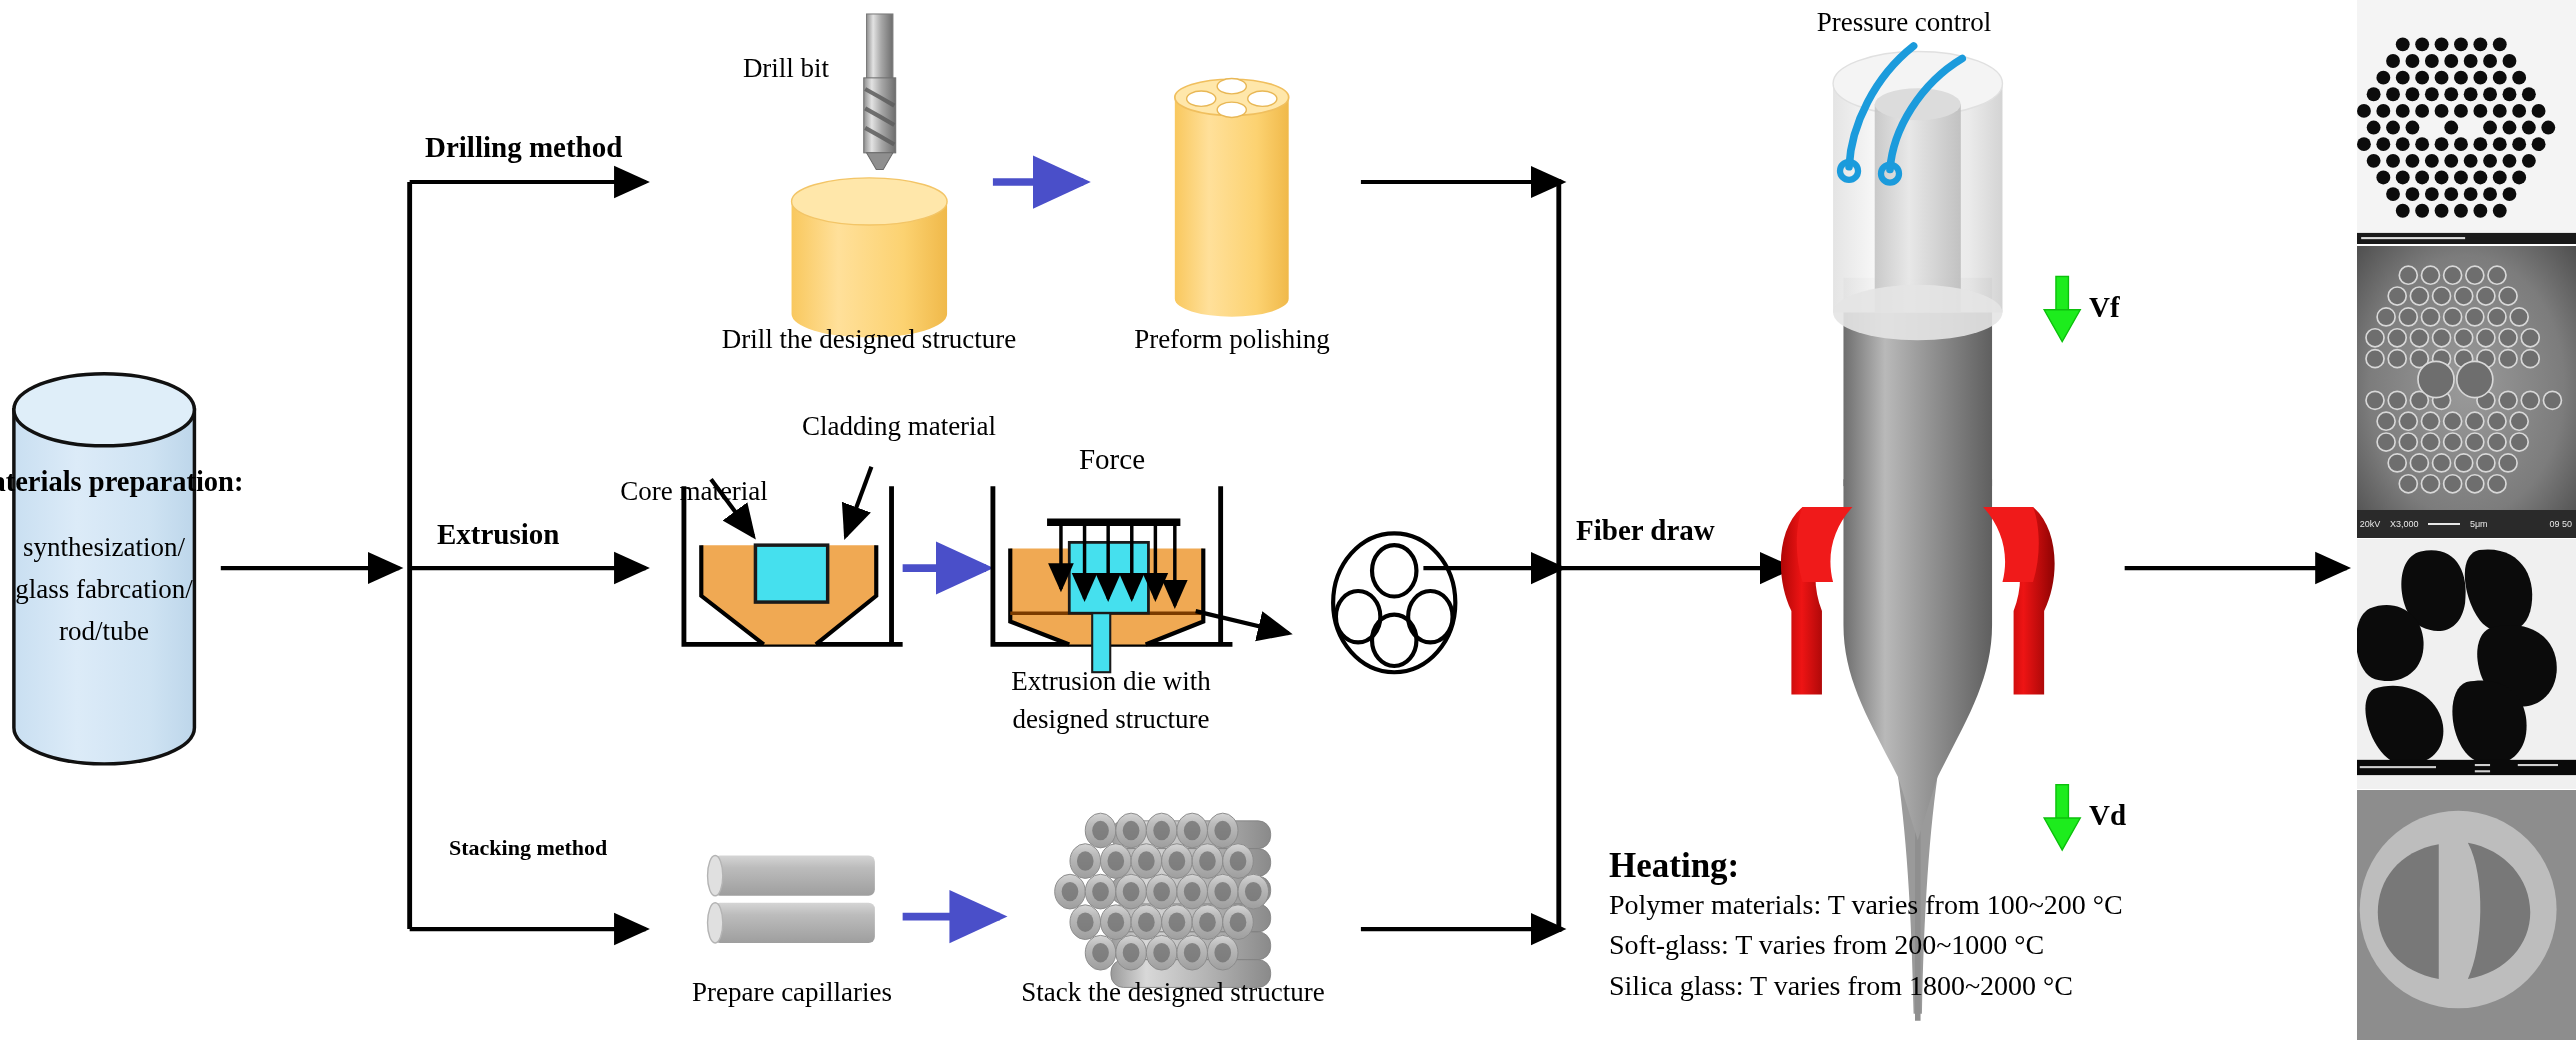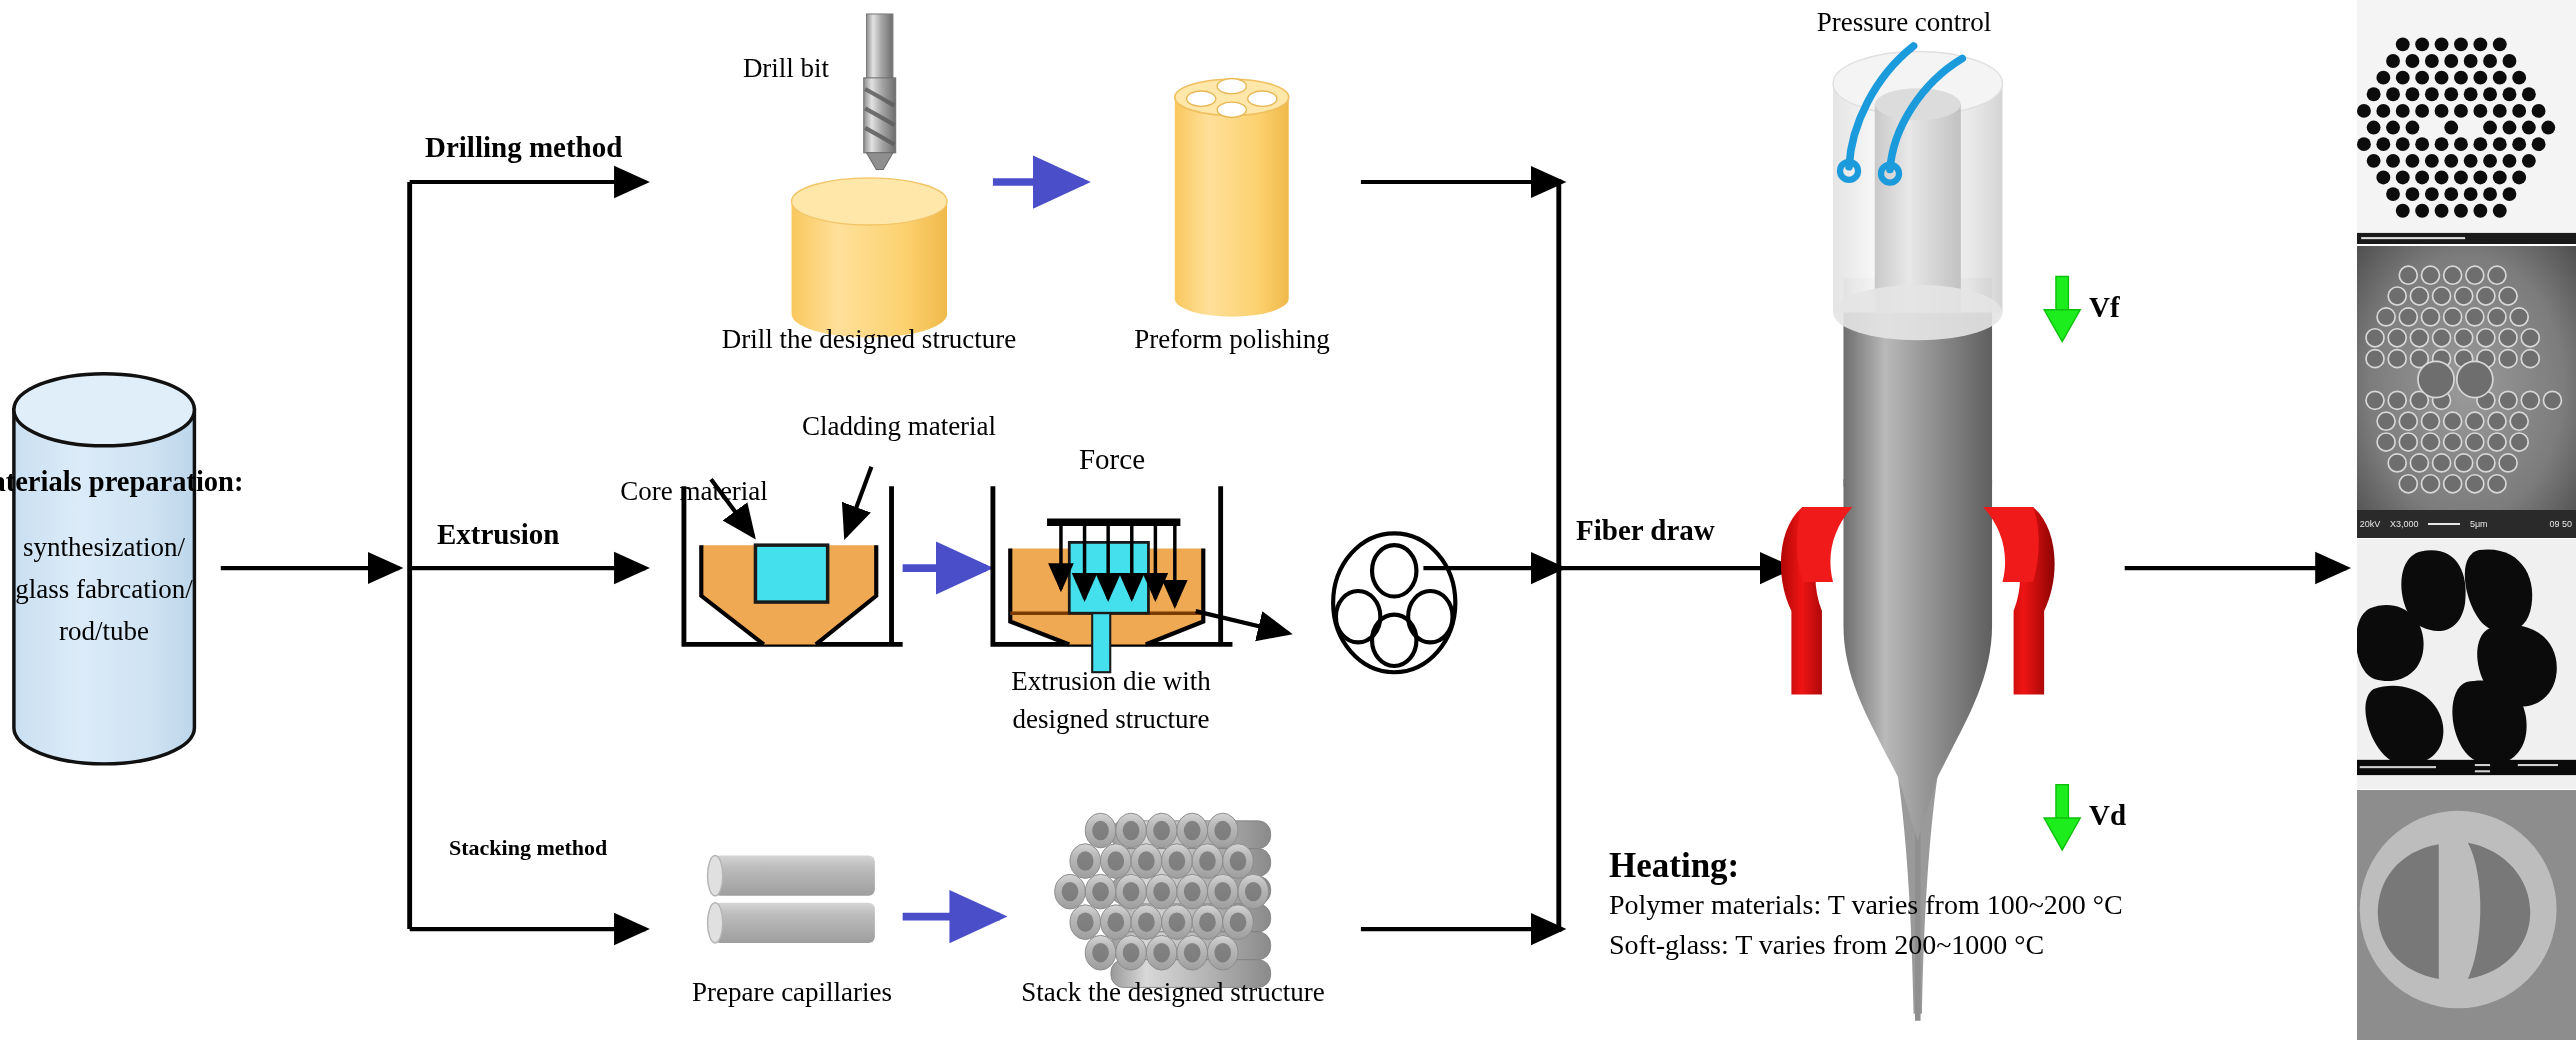--- a/index.html
+++ b/index.html
@@ -323,20 +323,21 @@
 <div class="lbl ctr" style="left:1173px;top:978px;font-size:27px;">Stack the designed structure</div>
 
 <div class="lbl bold" style="left:1576px;top:515px;font-size:29px;">Fiber draw</div>
 <div class="lbl ctr" style="left:1904px;top:8.3px;font-size:27px;">Pressure control</div>
 <div class="lbl bold" style="left:2089px;top:292px;font-size:29px;">Vf</div>
 <div class="lbl bold" style="left:2089px;top:800px;font-size:29px;">Vd</div>
 
 <div class="lbl bold" style="left:1609px;top:848px;font-size:35px;">Heating:</div>
 <div class="lbl" style="left:1609px;top:890px;font-size:28px;">Polymer materials: T varies from 100~200 °C</div>
 <div class="lbl" style="left:1609px;top:930px;font-size:28px;">Soft-glass: T varies from 200~1000 °C</div>
+<div class="lbl" style="left:1609px;top:971px;font-size:28px;">Silica glass: T varies from 1800~2000 °C</div>
 
 <div class="sem" style="top:0;height:244px;background:#f2f2f2;">
   <svg class="semimg" viewBox="0 0 316 352" preserveAspectRatio="none">
     <rect width="316" height="352" fill="#f4f4f4"></rect>
     <g fill="#0c0c0c">
       <g>
         <circle cx="66" cy="64" r="10"></circle>
             <circle cx="94" cy="64" r="10"></circle>
             <circle cx="122" cy="64" r="10"></circle>
         <circle cx="150" cy="64" r="10"></circle>

